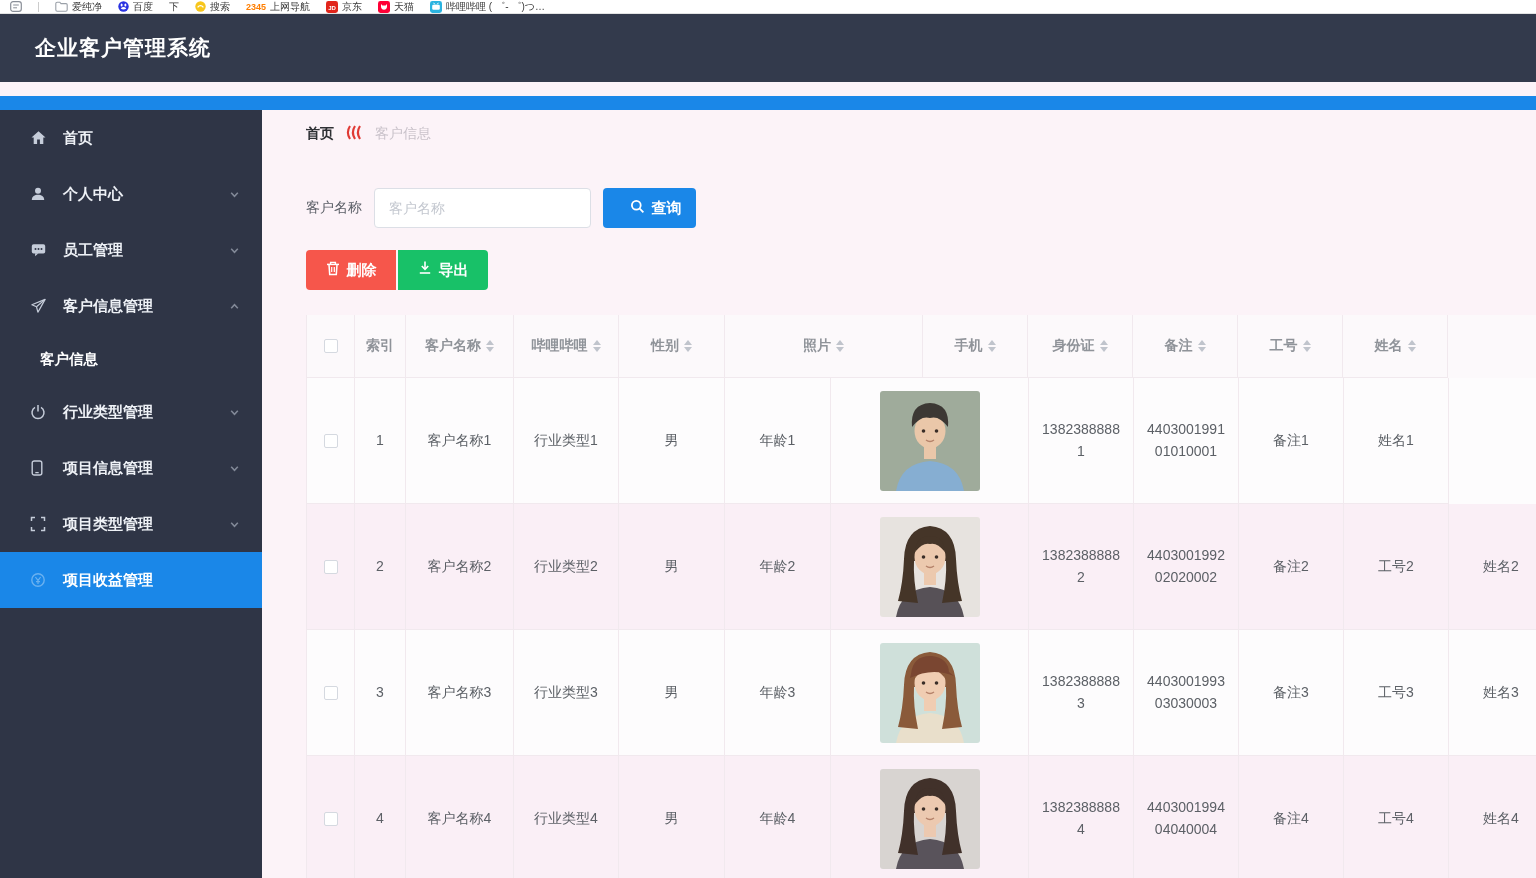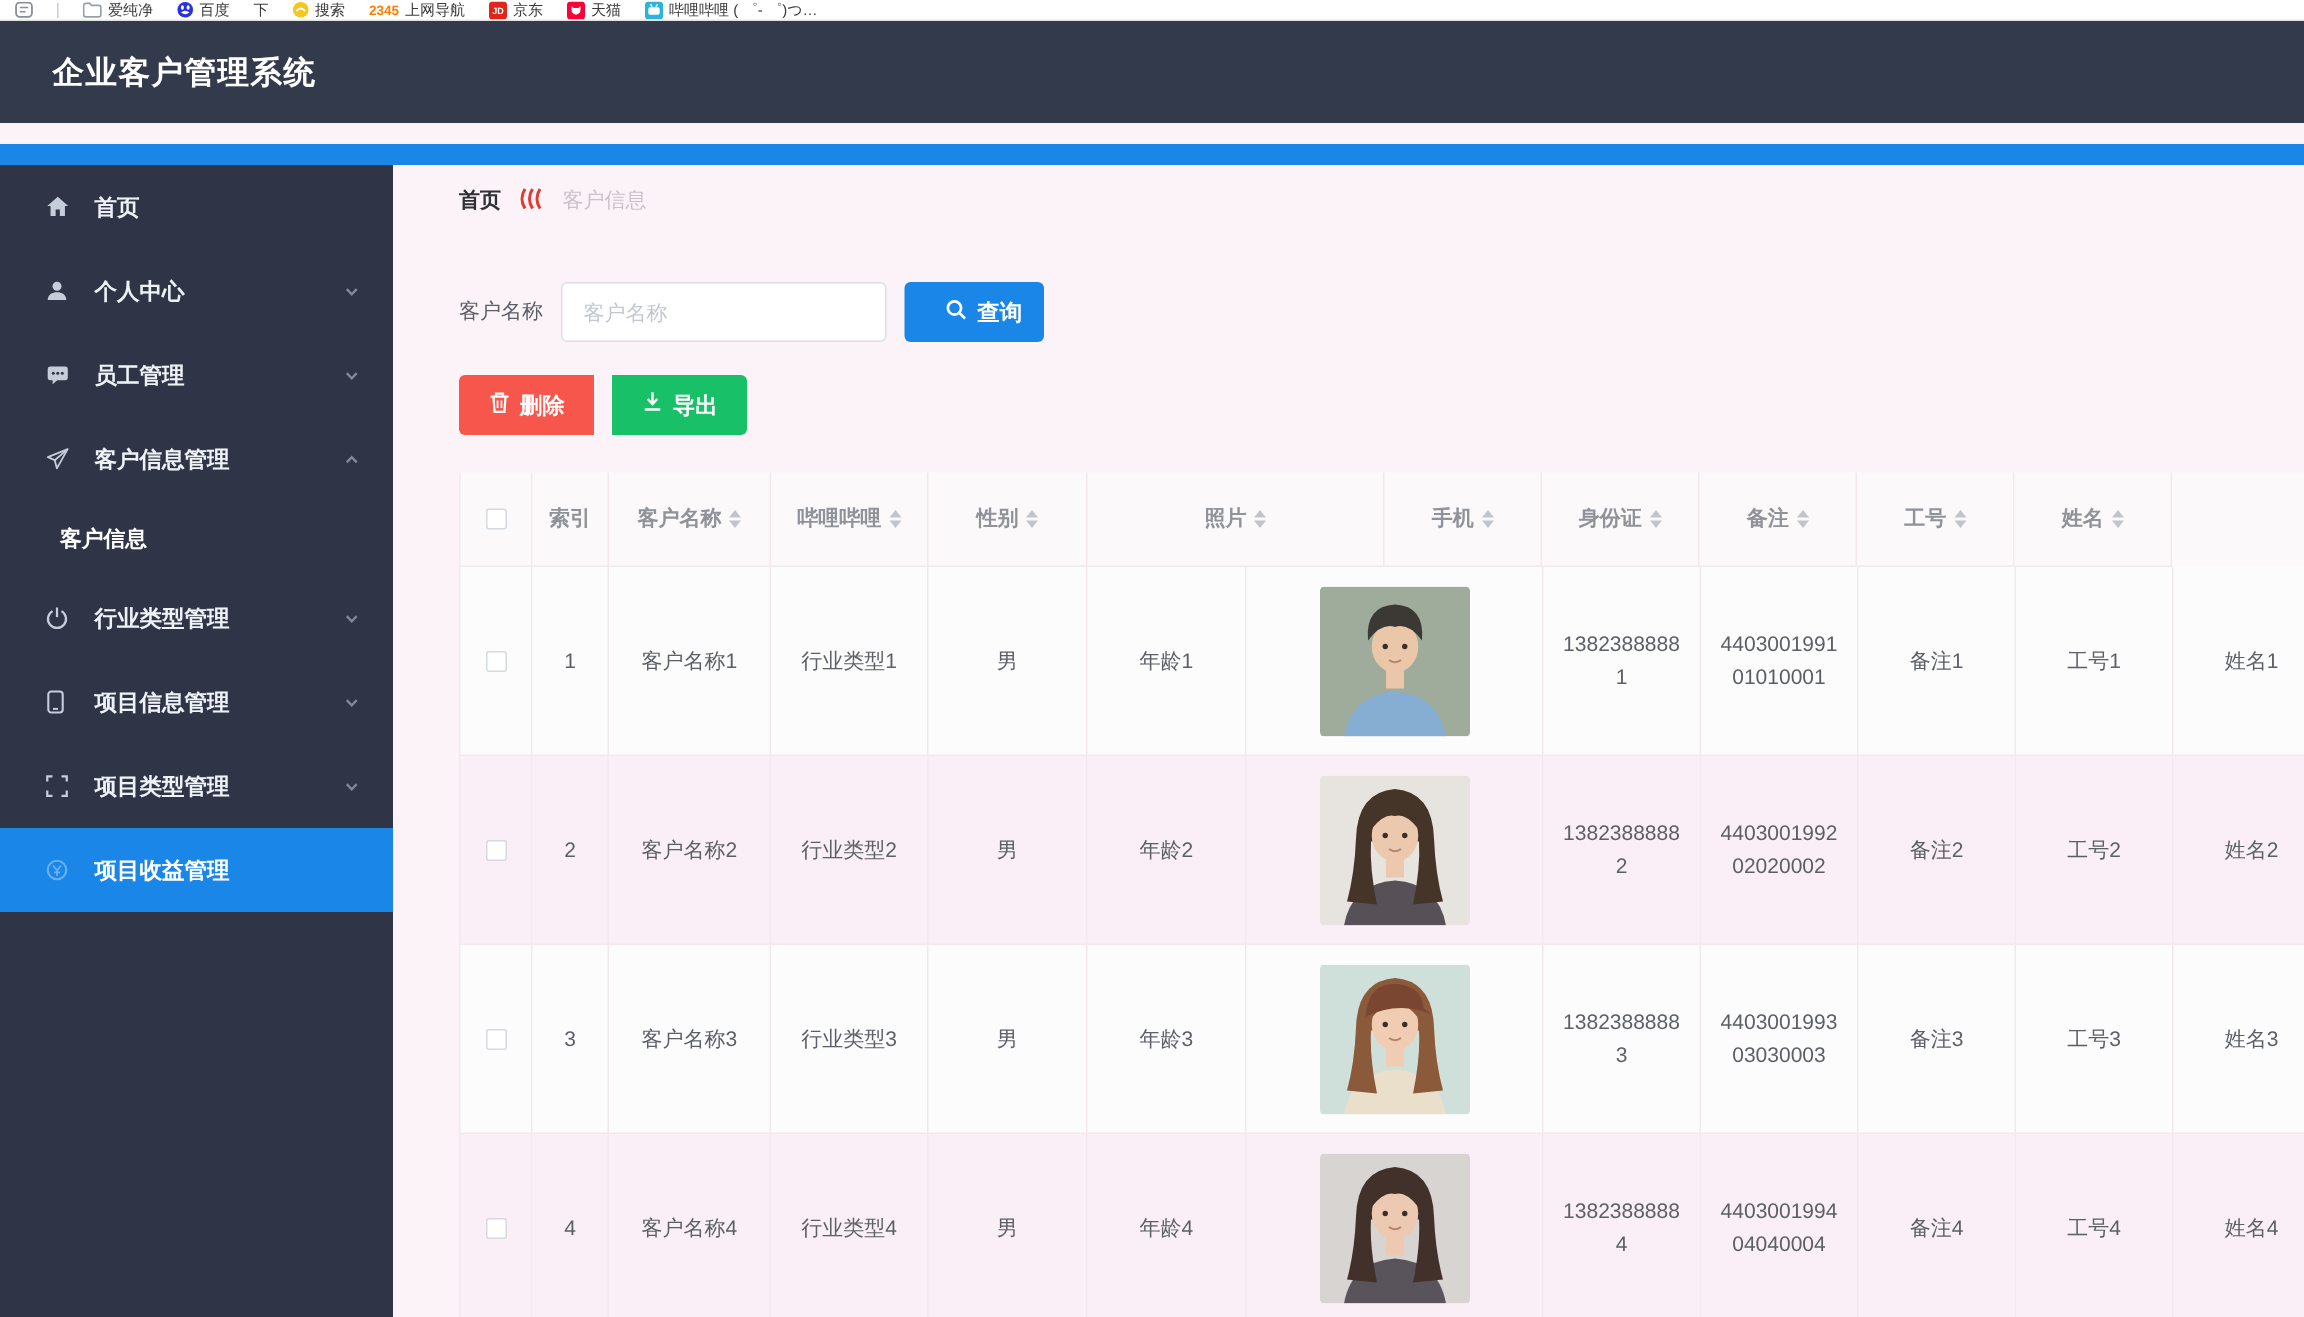--- a/index.html
+++ b/index.html
@@ -37,21 +37,21 @@
   .bc-current { color:#c9c2ca; }
 
   .search-row { position:absolute; top:78px; left:44px; display:flex; align-items:center; }
   .search-label { font-size:14px; color:#5a5e66; margin-right:12px; }
   .search-input { width:217px; height:40px; border:1px solid #dcdfe6; border-radius:4px;
     background:#fff; padding:0 14px; font-size:14px; color:#333; outline:none; font-family:inherit; }
   .search-input::placeholder { color:#c3c7cf; }
   .btn { display:inline-flex; align-items:center; justify-content:center; gap:7px; border:none;
     border-radius:4px; color:#fff; font-size:15px; font-weight:bold; cursor:pointer; font-family:inherit; }
   .btn-query { width:93px; height:40px; margin-left:12px; background:#1a87e8; }
-  .action-row { position:absolute; top:140px; left:44px; display:flex; gap:12px; }
+  .action-row { position:absolute; top:140px; left:44px; display:flex; gap:2px; }
   .btn-delete { width:90px; height:40px; background:#f6564b; border-radius:4px 0 0 4px; }
   .btn-export { width:90px; height:40px; background:#18c168; border-radius:0 4px 4px 0; }
 
   
   .data-table { position:absolute; top:205px; left:44px; width:1248px; font-size:14px; color:#5c6066; }
   .t-row { display:flex; }
   .t-head { height:63px; background:#fcf9fb; color:#8f9399; font-weight:bold; }
   .t-body-row { height:126px; }
   .t-body-row.odd  { background:#fdfcfd; }
   .t-body-row.even { background:#faeff6; }
@@ -422,23 +422,20 @@
         <div class="t-cell" style="width: 105px; flex: 0 0 105px;">
           <span>13823888881</span>
         </div>
         <div class="t-cell" style="width: 105px; flex: 0 0 105px;">
           <span>440300199101010001</span>
         </div>
         <div class="t-cell" style="width: 105px; flex: 0 0 105px;">
           <span>备注1</span>
         </div>
         <div class="t-cell" style="width: 105px; flex: 0 0 105px;">
-          <span>工号1</span>
-        </div>
-        <div class="t-cell" style="width: 105px; flex: 0 0 105px;">
           <span>姓名1</span>
         </div>
       </div>
       <div class="t-row t-body-row even">
         <div class="t-cell" style="width: 49px; flex: 0 0 49px;">
           <input type="checkbox" class="cbx" style="">
         </div>
         <div class="t-cell" style="width: 51px; flex: 0 0 51px;">
           <span>2</span>
         </div>

